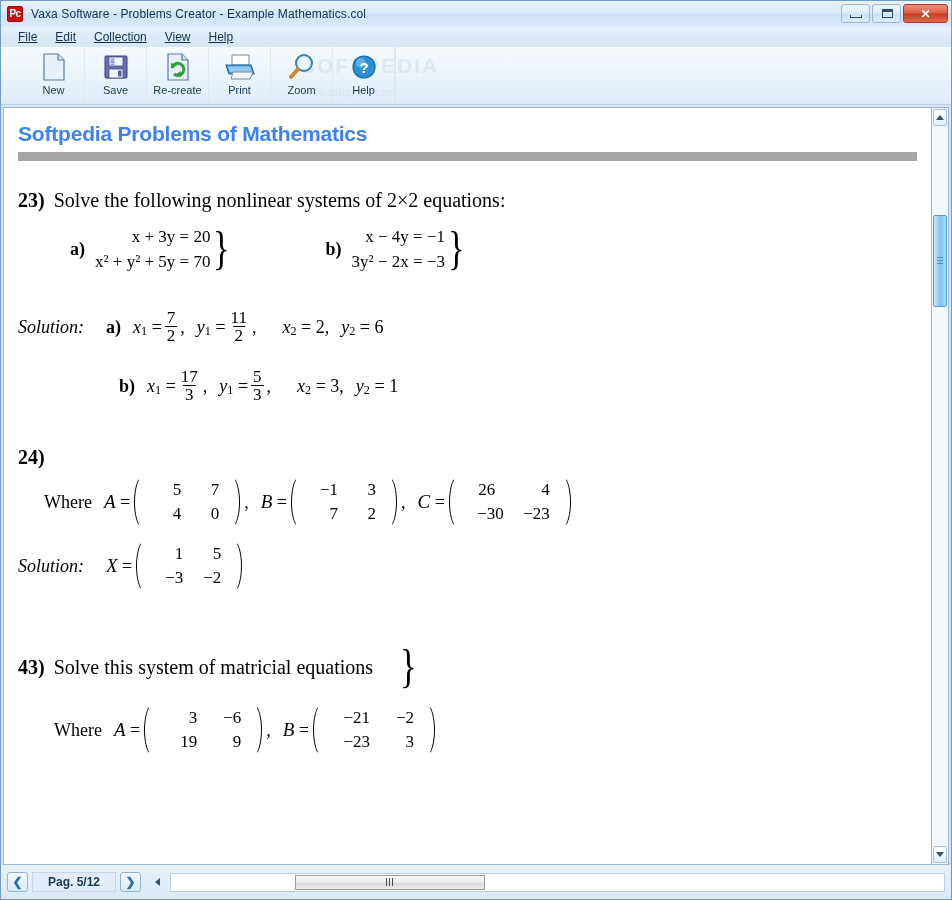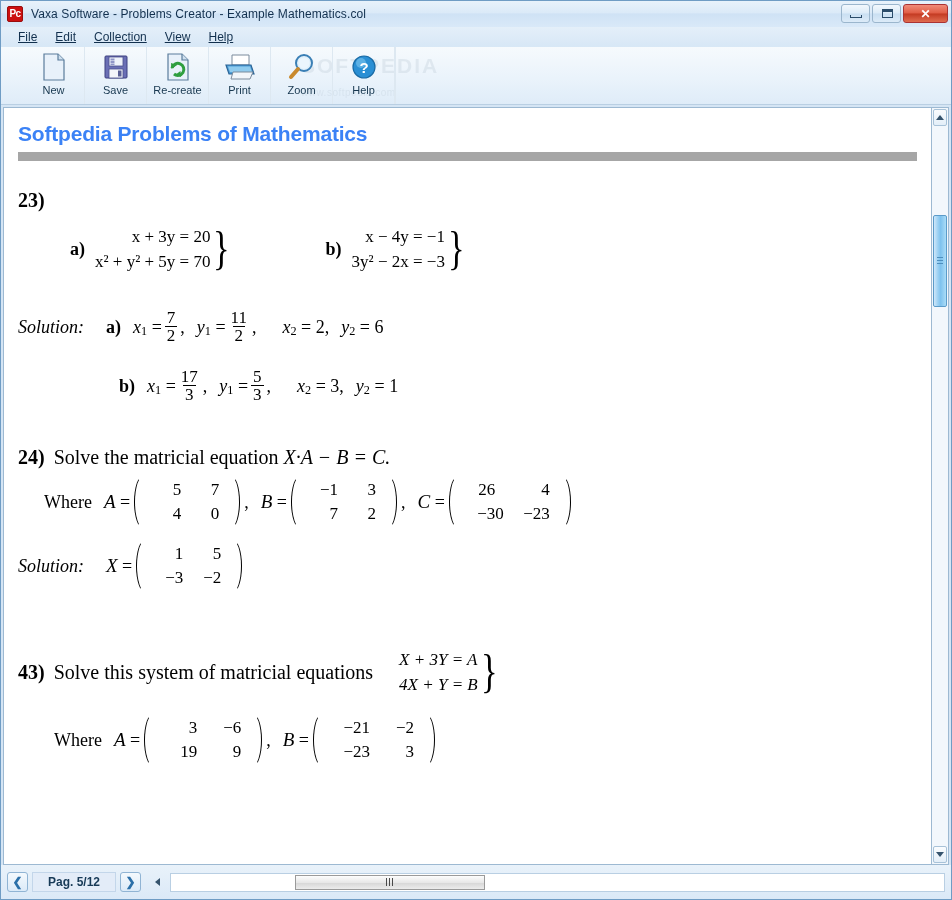--- a/index.html
+++ b/index.html
@@ -571,20 +571,23 @@
 
     <div id="page">
       <div id="content">
 
         <div id="doc-title">Softpedia Problems of Mathematics</div>
         <div id="title-rule"></div>
 
         <div class="problem" style="margin-top:28px;">
           <div class="prob-line">
             <span class="prob-num">23)</span>
+            <span class="prob-text">
+              <span>Solve the following nonlinear systems of </span><span>2×2</span><span> equations:</span>
+            </span>
           </div>
 
           <div style="display:flex; align-items:center; margin-top:12px; padding-left:52px;">
 
             <div class="sys">
               <span class="lbl-ab">a)</span>
               <span class="eqs">
                 <span>x + 3y = 20</span>
                 <span>x² + y² + 5y = 70</span>
               </span>
@@ -655,21 +658,20 @@
             <span class="spacer-sm"></span>
             <span class="eqchunk">
               <span class="mi">y</span><sub>2</sub>&nbsp;=&nbsp;<span>1</span>
             </span>
           </div>
         </div>
 
         <div class="problem" style="margin-top:42px;">
           <div class="prob-line">
             <span class="prob-num">24)</span>
-            <span class="prob-text"><span>Solve the matricial equation </span><span class="mi">X·A − B = C.</span></span>
           </div>
 
           <div style="display:flex; align-items:center; margin-top:4px; padding-left:26px;">
             <span style="font-size:18px; font-family:'Liberation Serif',serif;">Where</span>
             <span class="spacer-sm"></span>
 
             <span class="eqchunk">
               <span class="mi" style="font-size:19px;">A</span>
               <span style="font-size:18px;">&nbsp;=</span>
               <span class="matrix">
@@ -755,24 +757,20 @@
             </span>
           </div>
         </div>
 
         <div class="problem" style="margin-top:52px;">
           <div style="display:flex; align-items:center;">
             <span class="prob-num">43)</span>
             <span class="prob-text">Solve this system of matricial equations</span>
             <span class="spacer-md"></span>
             <span class="sys">
-              <span class="eqs" style="align-items:flex-start;">
-                <span class="mi">X + 3Y = A</span>
-                <span class="mi">4X + Y = B</span>
-              </span>
               <span class="brace-r">}</span>
             </span>
           </div>
 
           <div style="display:flex; align-items:center; margin-top:14px; padding-left:36px;">
             <span style="font-size:18px; font-family:'Liberation Serif',serif;">Where</span>
             <span class="spacer-sm"></span>
 
             <span class="eqchunk">
               <span class="mi" style="font-size:19px;">A</span>

